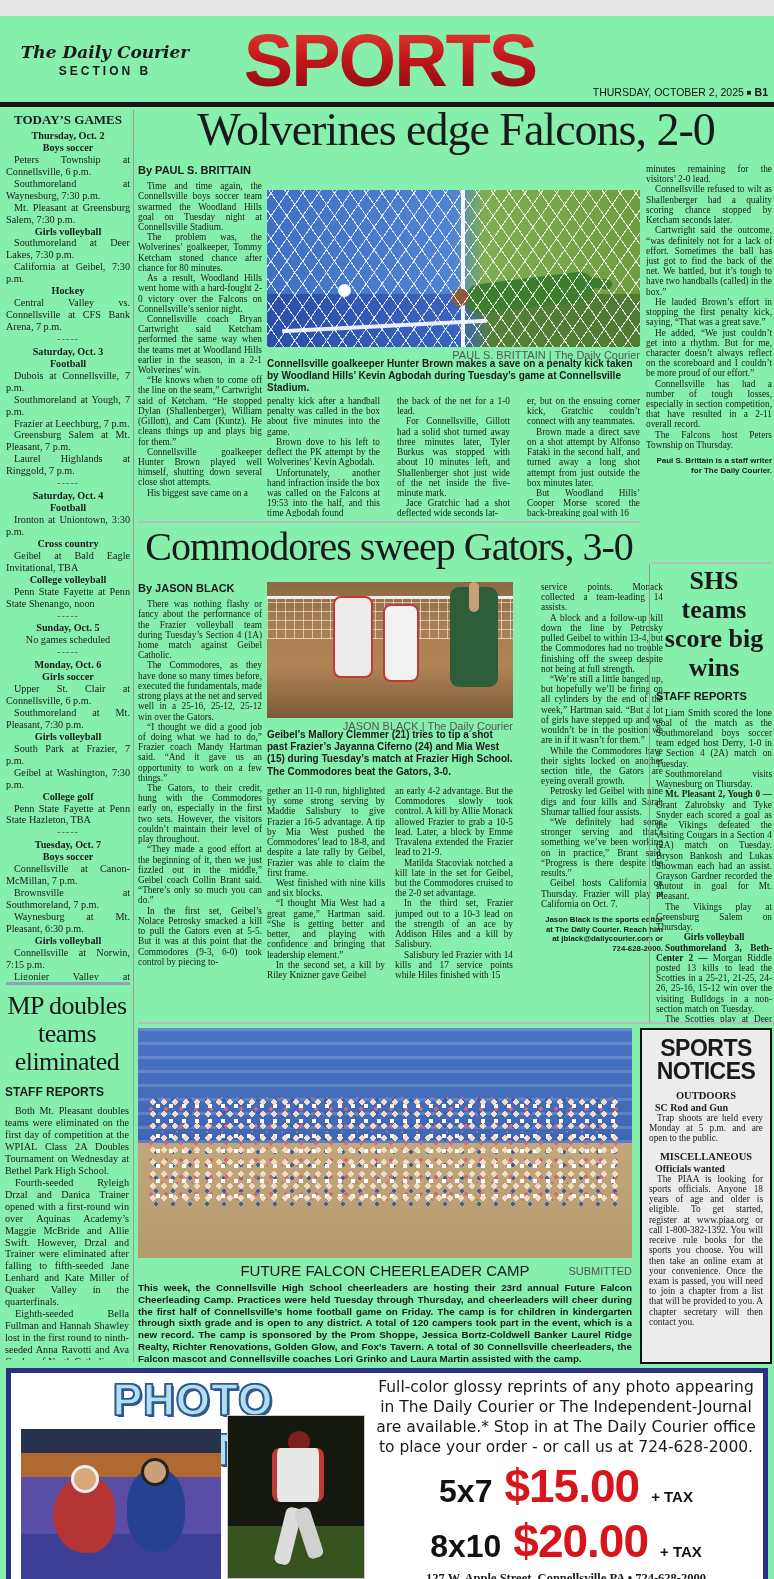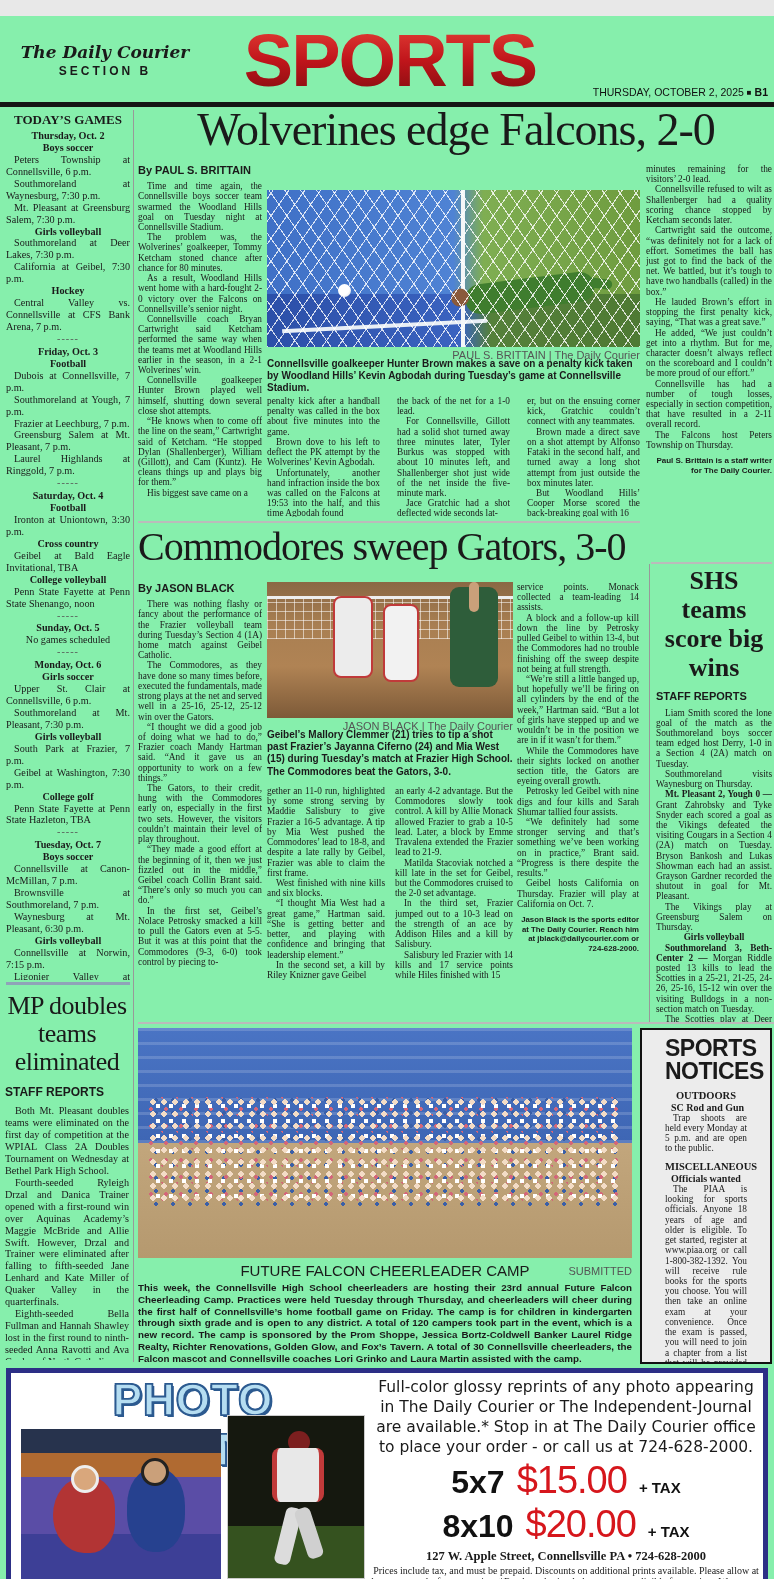--- a/index.html
+++ b/index.html
@@ -56,64 +56,64 @@
   .photo1 { left:267px; top:174px; width:373px; height:157px; overflow:hidden; }
   .a1-credit { left:267px; top:333px; width:373px; }
   .a1-caption { left:267px; top:342px; width:373px; height:34px; overflow:hidden; }
   .a1-cols { left:267px; top:380px; width:373px; height:121px; display:flex; gap:17px; }
   .a1-cols > div { flex:1; overflow:hidden; }
   .a1-col5 { left:646px; top:148px; width:126px; height:398px; overflow:hidden; }
   .rule-a { left:138px; top:505px; width:502px; }
   .rule-b { left:651px; top:546px; width:121px; }
 
   
-  .a2-headline { left:138px; top:509px; width:502px; height:50px; font-size:40px; line-height:1.1; text-align:left; letter-spacing:-1px; white-space:nowrap; }
+  .a2-headline { left:138px; top:509px; width:502px; height:50px; font-size:40px; line-height:1.1; text-align:center; letter-spacing:-1px; white-space:nowrap; }
   .a2-col1 { left:138px; top:566px; width:124px; height:436px; overflow:hidden; }
   .photo2 { left:267px; top:566px; width:246px; height:136px; overflow:hidden; }
   .a2-credit { left:267px; top:704px; width:246px; }
   .a2-caption { left:267px; top:713px; width:246px; height:53px; overflow:hidden; }
   .a2-cols { left:267px; top:770px; width:246px; height:232px; display:flex; gap:10px; }
   .a2-cols > div { flex:1; overflow:hidden; }
-  .a2-col4 { left:517px; top:566px; width:122px; height:436px; overflow:hidden; }
+  .a2-col4 { left:541px; top:566px; width:122px; height:436px; overflow:hidden; }
   .a2-col4 .tagline { font-size:7.8px; }
   .shs-vrule { left:649px; top:548px; height:458px; }
 
   
   .shs-block { left:656px; top:550px; width:116px; height:456px; overflow:hidden; }
   .shs-headline { font-size:26px; line-height:1.12; text-align:center; font-weight:bold; }
   .shs-byline { font-family:"Liberation Sans", sans-serif; font-weight:800; font-size:11px; margin:8px 0 5px; }
   .rule-c { left:138px; top:1006px; width:636px; }
 
   
   .photo3 { left:138px; top:1012px; width:494px; height:230px; overflow:hidden; }
   .cheer-headline { left:138px; top:1246px; width:494px; text-align:center; font-family:"Liberation Sans", sans-serif; font-weight:400; font-size:15px; }
   .cheer-credit { left:138px; top:1249px; width:494px; }
   .cheer-cap { left:138px; top:1266px; width:494px; height:84px; overflow:hidden;
                font-family:"Liberation Sans", sans-serif; font-weight:700; font-size:9.8px; line-height:1.2; text-align:justify; }
 
   
-  .notices { left:640px; top:1012px; width:132px; height:336px; background:#ececec; border:2px solid #111; padding:4px 23px; overflow:hidden; }
+  .notices { left:640px; top:1012px; width:132px; height:336px; background:#ececec; border:2px solid #111; padding:4px 7px; overflow:hidden; }
   .notices-title { font-family:"Liberation Sans", sans-serif; font-weight:800; font-size:23px; line-height:0.98; text-align:center; letter-spacing:-0.5px; margin:3px 0 4px; }
   .t-nh { font-weight:bold; text-align:center; text-indent:0; margin-top:8px; font-size:10.5px; }
   .t-nsub { font-weight:bold; text-indent:6px; text-align:left; font-size:10px; }
   .t-np { text-indent:8px; }
 
   
   .ad { left:6px; top:1352px; width:762px; height:222px; border:5px solid #2c2f86; background:#fff; }
   .ad-title { position:absolute; left:6px; top:2px; width:352px; text-align:center;
               font-family:"Liberation Sans", sans-serif; font-weight:800; font-size:44px; letter-spacing:1px;
               color:#b5ddf1; -webkit-text-stroke:1.5px #2c5a90;
               text-shadow:2px 2px 0 #2c5a90, -1px -1px 0 #2c5a90, 1px -1px 0 #2c5a90, -1px 1px 0 #2c5a90; }
   .photo4 { position:absolute; left:10px; top:56px; width:200px; height:150px; overflow:hidden; }
   .photo5 { position:absolute; left:216px; top:42px; width:138px; height:164px; overflow:hidden; border:1px solid #ccc; }
   .ad-right { position:absolute; left:358px; top:4px; width:394px; height:204px; overflow:hidden; text-align:center; }
   .ad-body { font-family:"DejaVu Sans", sans-serif; font-size:15.5px; line-height:1.3; color:#1a1a1a; }
   .price-row { display:flex; justify-content:center; align-items:baseline; gap:12px; margin-top:1px; }
   .price-size { font-family:"Liberation Sans", sans-serif; font-weight:800; font-size:32px; color:#111; }
-  .price-amt { font-family:"Liberation Sans", sans-serif; font-weight:400; font-size:38px; color:#d6161c; letter-spacing:-1px; }
+  .price-amt { font-family:"Liberation Sans", sans-serif; font-weight:700; font-size:46px; color:#d6161c; letter-spacing:-1px; }
   .price-tax { font-family:"Liberation Sans", sans-serif; font-weight:700; font-size:15px; color:#111; }
   .ad-address { font-weight:bold; font-size:12.5px; margin-top:3px; }
   .ad-fine { font-size:10px; line-height:1.18; margin-top:1px; }
 
   
   .photo1 { background:linear-gradient(90deg,#3f70c6 0%,#4f83d4 50%,#7fae52 58%,#6f9c3f 100%); }
   .photo1 .turf { position:absolute; left:0; bottom:0; width:100%; height:34%;
                   background:linear-gradient(90deg,#2c4fa8 0%,#3a63c0 52%,#55803a 60%,#4e7a33 100%); }
   .photo1 .turfline { position:absolute; left:4%; bottom:12%; width:55%; height:4px; background:#e8eef5; transform:rotate(-3deg); }
   .photo1 .net { position:absolute; inset:0;
@@ -201,21 +201,21 @@
       <p class="para t-sport">Boys soccer</p>
       <p class="para t-game">Peters Township at Connellsville, 6 p.m.</p>
       <p class="para t-game">Southmoreland at Waynesburg, 7:30 p.m.</p>
       <p class="para t-game">Mt. Pleasant at Greensburg Salem, 7:30 p.m.</p>
       <p class="para t-sport">Girls volleyball</p>
       <p class="para t-game">Southmoreland at Deer Lakes, 7:30 p.m.</p>
       <p class="para t-game">California at Geibel, 7:30 p.m.</p>
       <p class="para t-sport">Hockey</p>
       <p class="para t-game">Central Valley vs. Connellsville at CFS Bank Arena, 7 p.m.</p>
       <p class="para t-rule">-----</p>
-      <p class="para t-day">Friday, Oct. 3</p>
+      <p class="para t-day">Saturday, Oct. 3</p>
       <p class="para t-sport">Football</p>
       <p class="para t-game">Dubois at Connellsville, 7 p.m.</p>
       <p class="para t-game">Southmoreland at Yough, 7 p.m.</p>
       <p class="para t-game">Frazier at Leechburg, 7 p.m.</p>
       <p class="para t-game">Greensburg Salem at Mt. Pleasant, 7 p.m.</p>
       <p class="para t-game">Laurel Highlands at Ringgold, 7 p.m.</p>
       <p class="para t-rule">-----</p>
       <p class="para t-day">Saturday, Oct. 4</p>
       <p class="para t-sport">Football</p>
       <p class="para t-game">Ironton at Uniontown, 3:30 p.m.</p>
@@ -261,22 +261,22 @@
 
   <div class="abs a1-headline">Wolverines edge Falcons, 2-0</div>
 
   <div class="abs a1-col1 bt">
     <div class="byline">By PAUL S. BRITTAIN</div>
     <div>
         <p class="para">Time and time again, the Connellsville boys soccer team swarmed the Woodland Hills goal on Tuesday night at Connellsville Stadium.</p>
         <p class="para">The problem was, the Wolverines’ goalkeeper, Tommy Ketcham stoned chance after chance for 80 minutes.</p>
         <p class="para">As a result, Woodland Hills went home with a hard-fought 2-0 victory over the Falcons on Connellsville’s senior night.</p>
         <p class="para">Connellsville coach Bryan Cartwright said Ketcham performed the same way when the teams met at Woodland Hills earlier in the season, in a 2-1 Wolverines’ win.</p>
+        <p class="para">“He knows when to come off the line on the seam,” Cartwright said of Ketcham. “He stopped Dylan (Shallenberger), William (Gillott), and Cam (Kuntz). He cleans things up and plays big for them.”</p>
         <p class="para">Connellsville goalkeeper Hunter Brown played well himself, shutting down several close shot attempts.</p>
-        <p class="para">“He knows when to come off the line on the seam,” Cartwright said of Ketcham. “He stopped Dylan (Shallenberger), William (Gillott), and Cam (Kuntz). He cleans things up and plays big for them.”</p>
         <p class="para">His biggest save came on a</p>
       </div>
   </div>
 
   <div class="abs photo1">
     <div class="turf"></div>
     <div class="turfline"></div>
     <div class="post"></div>
     <div class="keeper"></div>
     <div class="ball"></div>

